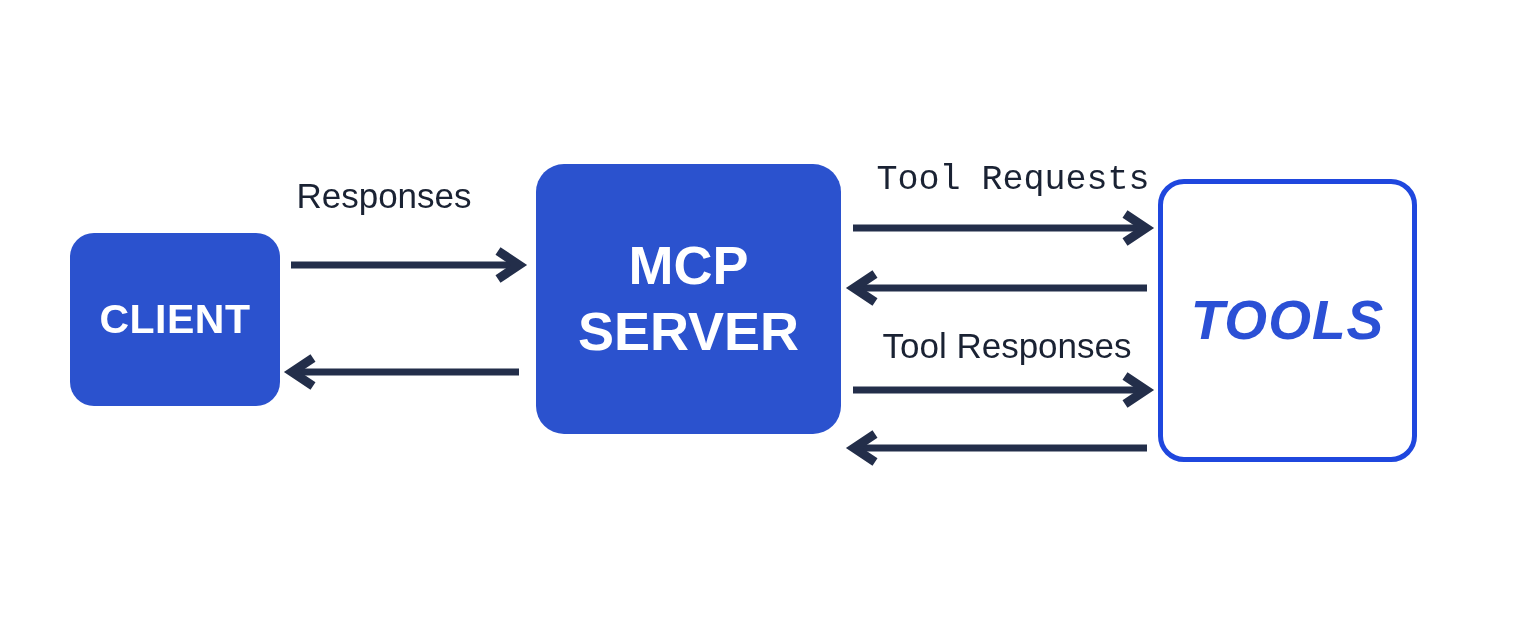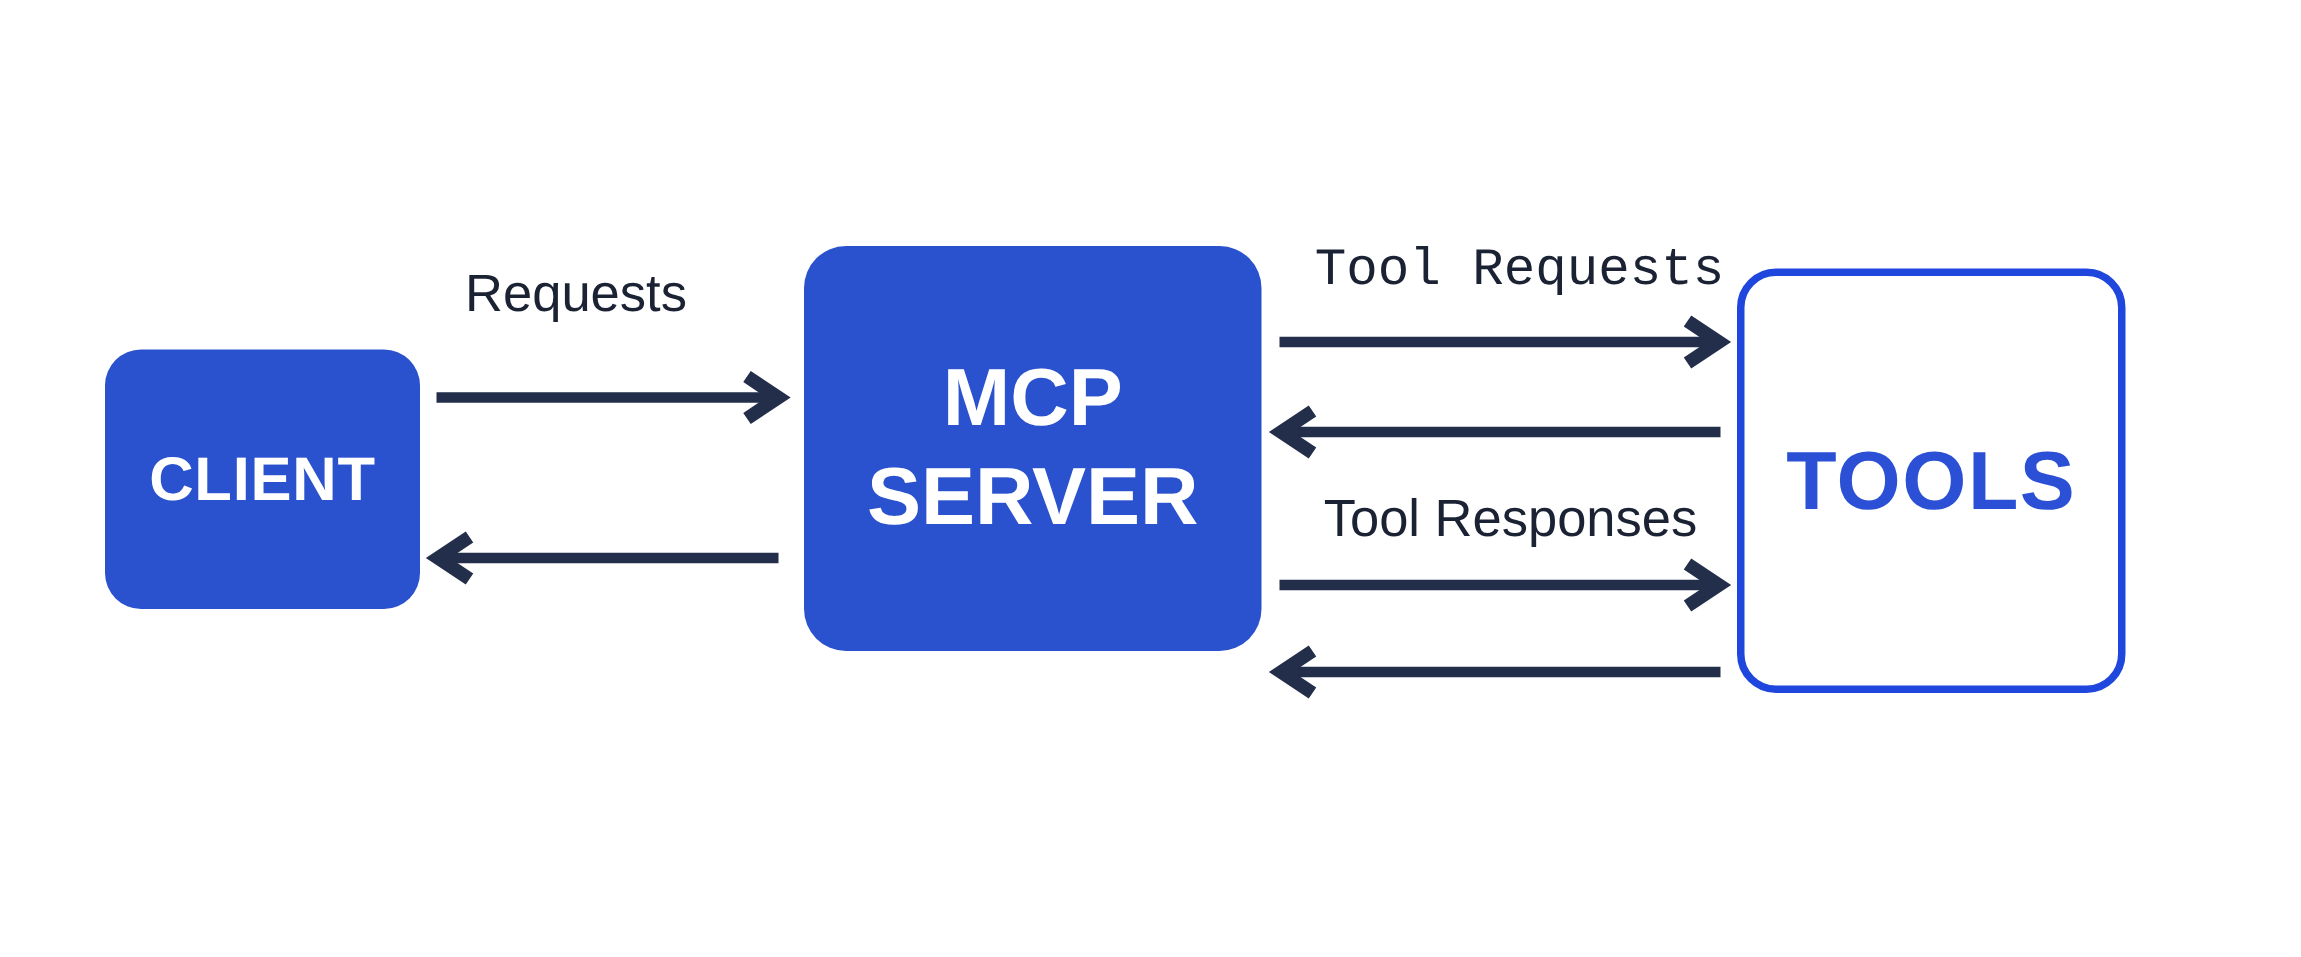--- a/index.html
+++ b/index.html
@@ -42,20 +42,21 @@
   }
   #node-client .node__label { font-size: 41px; letter-spacing: 0.5px; }
   #node-server {
     left: 536px; top: 164px; width: 305px; height: 270px;
     border-radius: 28px;
   }
   #node-server .node__label { font-size: 54px; padding: 0 30px; }
   #node-tools {
     left: 1158px; top: 179px; width: 259px; height: 283px;
     border-radius: 26px;
+    font-style: italic;
   }
   #node-tools .node__label { font-size: 55px; letter-spacing: 1px; }
 
   .edge-label {
     position: absolute;
     transform: translateX(-50%);
     white-space: nowrap;
     font-size: 35px;
     font-weight: 500;
     line-height: 35px;
@@ -89,21 +90,21 @@
   </div>
 
   <div class="node node--solid" id="node-server">
     <div class="node__label">MCP SERVER</div>
   </div>
 
   <div class="node node--outline" id="node-tools">
     <div class="node__label">TOOLS</div>
   </div>
 
-  <div class="edge-label" id="label-commands">Requests</div>
+  <div class="edge-label" id="label-commands">Responses</div>
   <div class="edge-label" id="label-tool-requests">Tool Requests</div>
   <div class="edge-label" id="label-tool-responses">Tool Responses</div>
 
   <svg class="arrow-layer" viewBox="0 0 1534 638" aria-hidden="true">
 
     <g class="arrow">
       <line x1="291" y1="265" x2="514" y2="265"></line>
       <path d="M 498 251 L 519 265 L 498 279"></path>
     </g>
 

